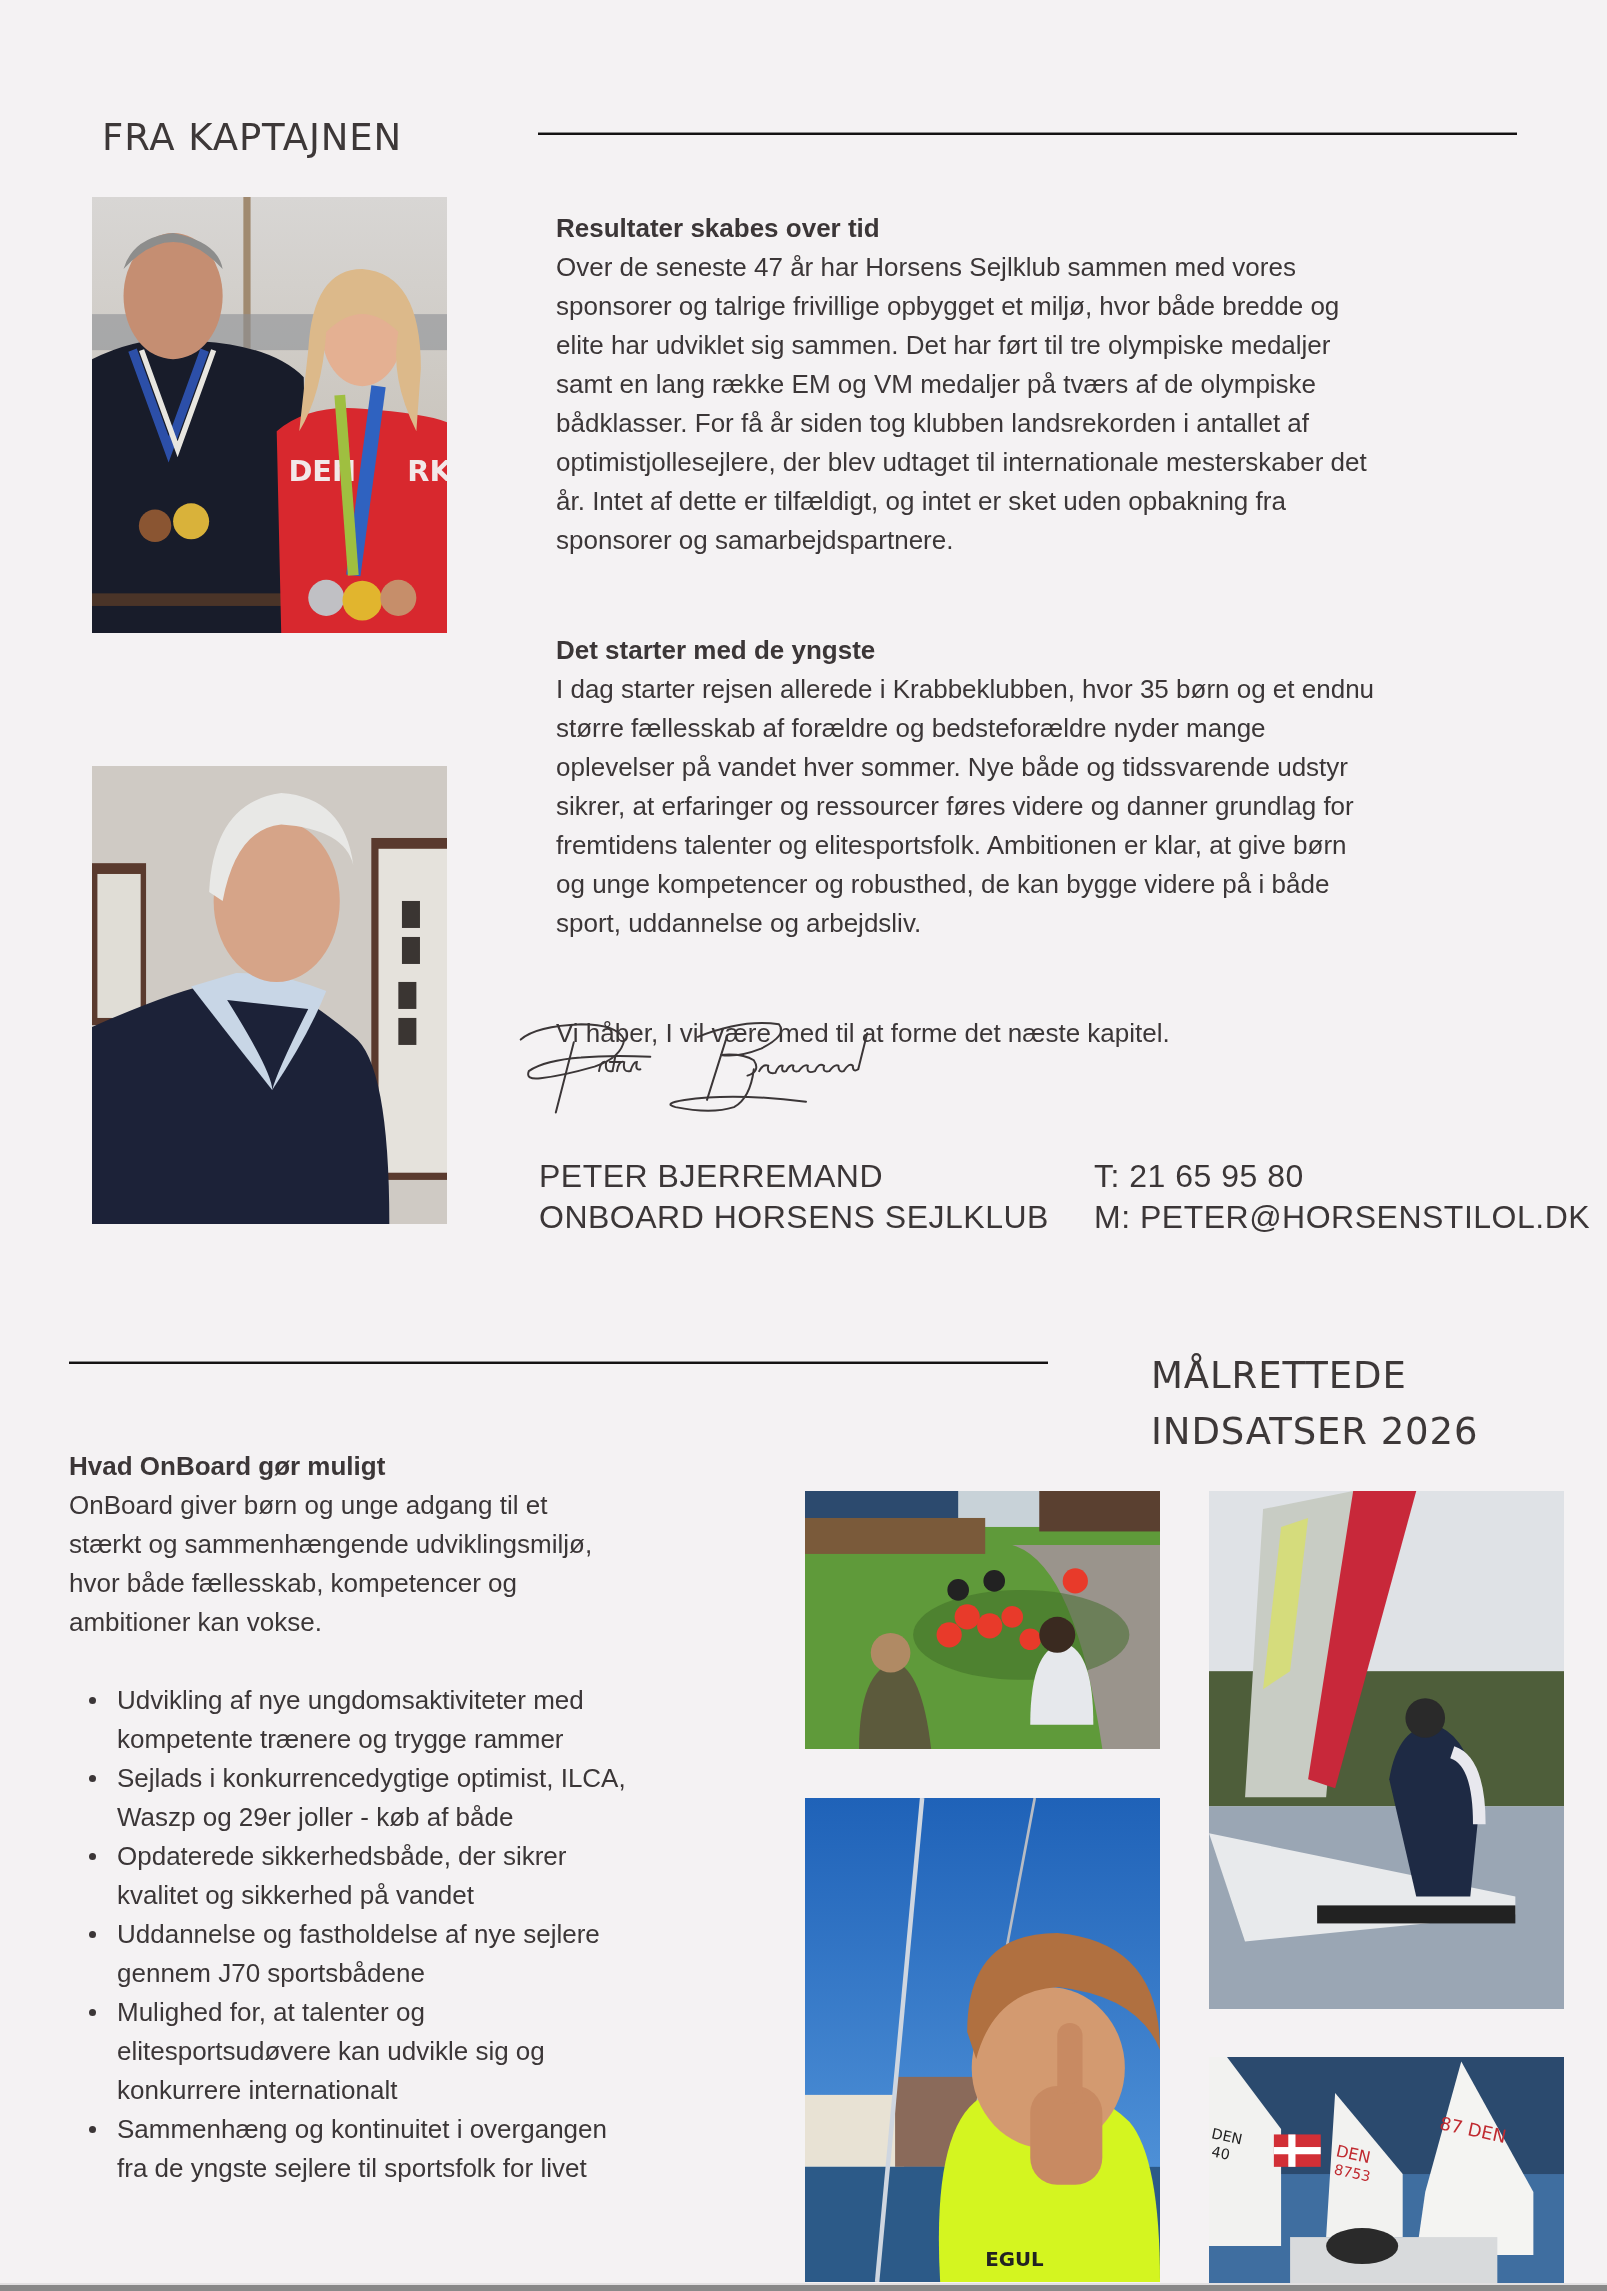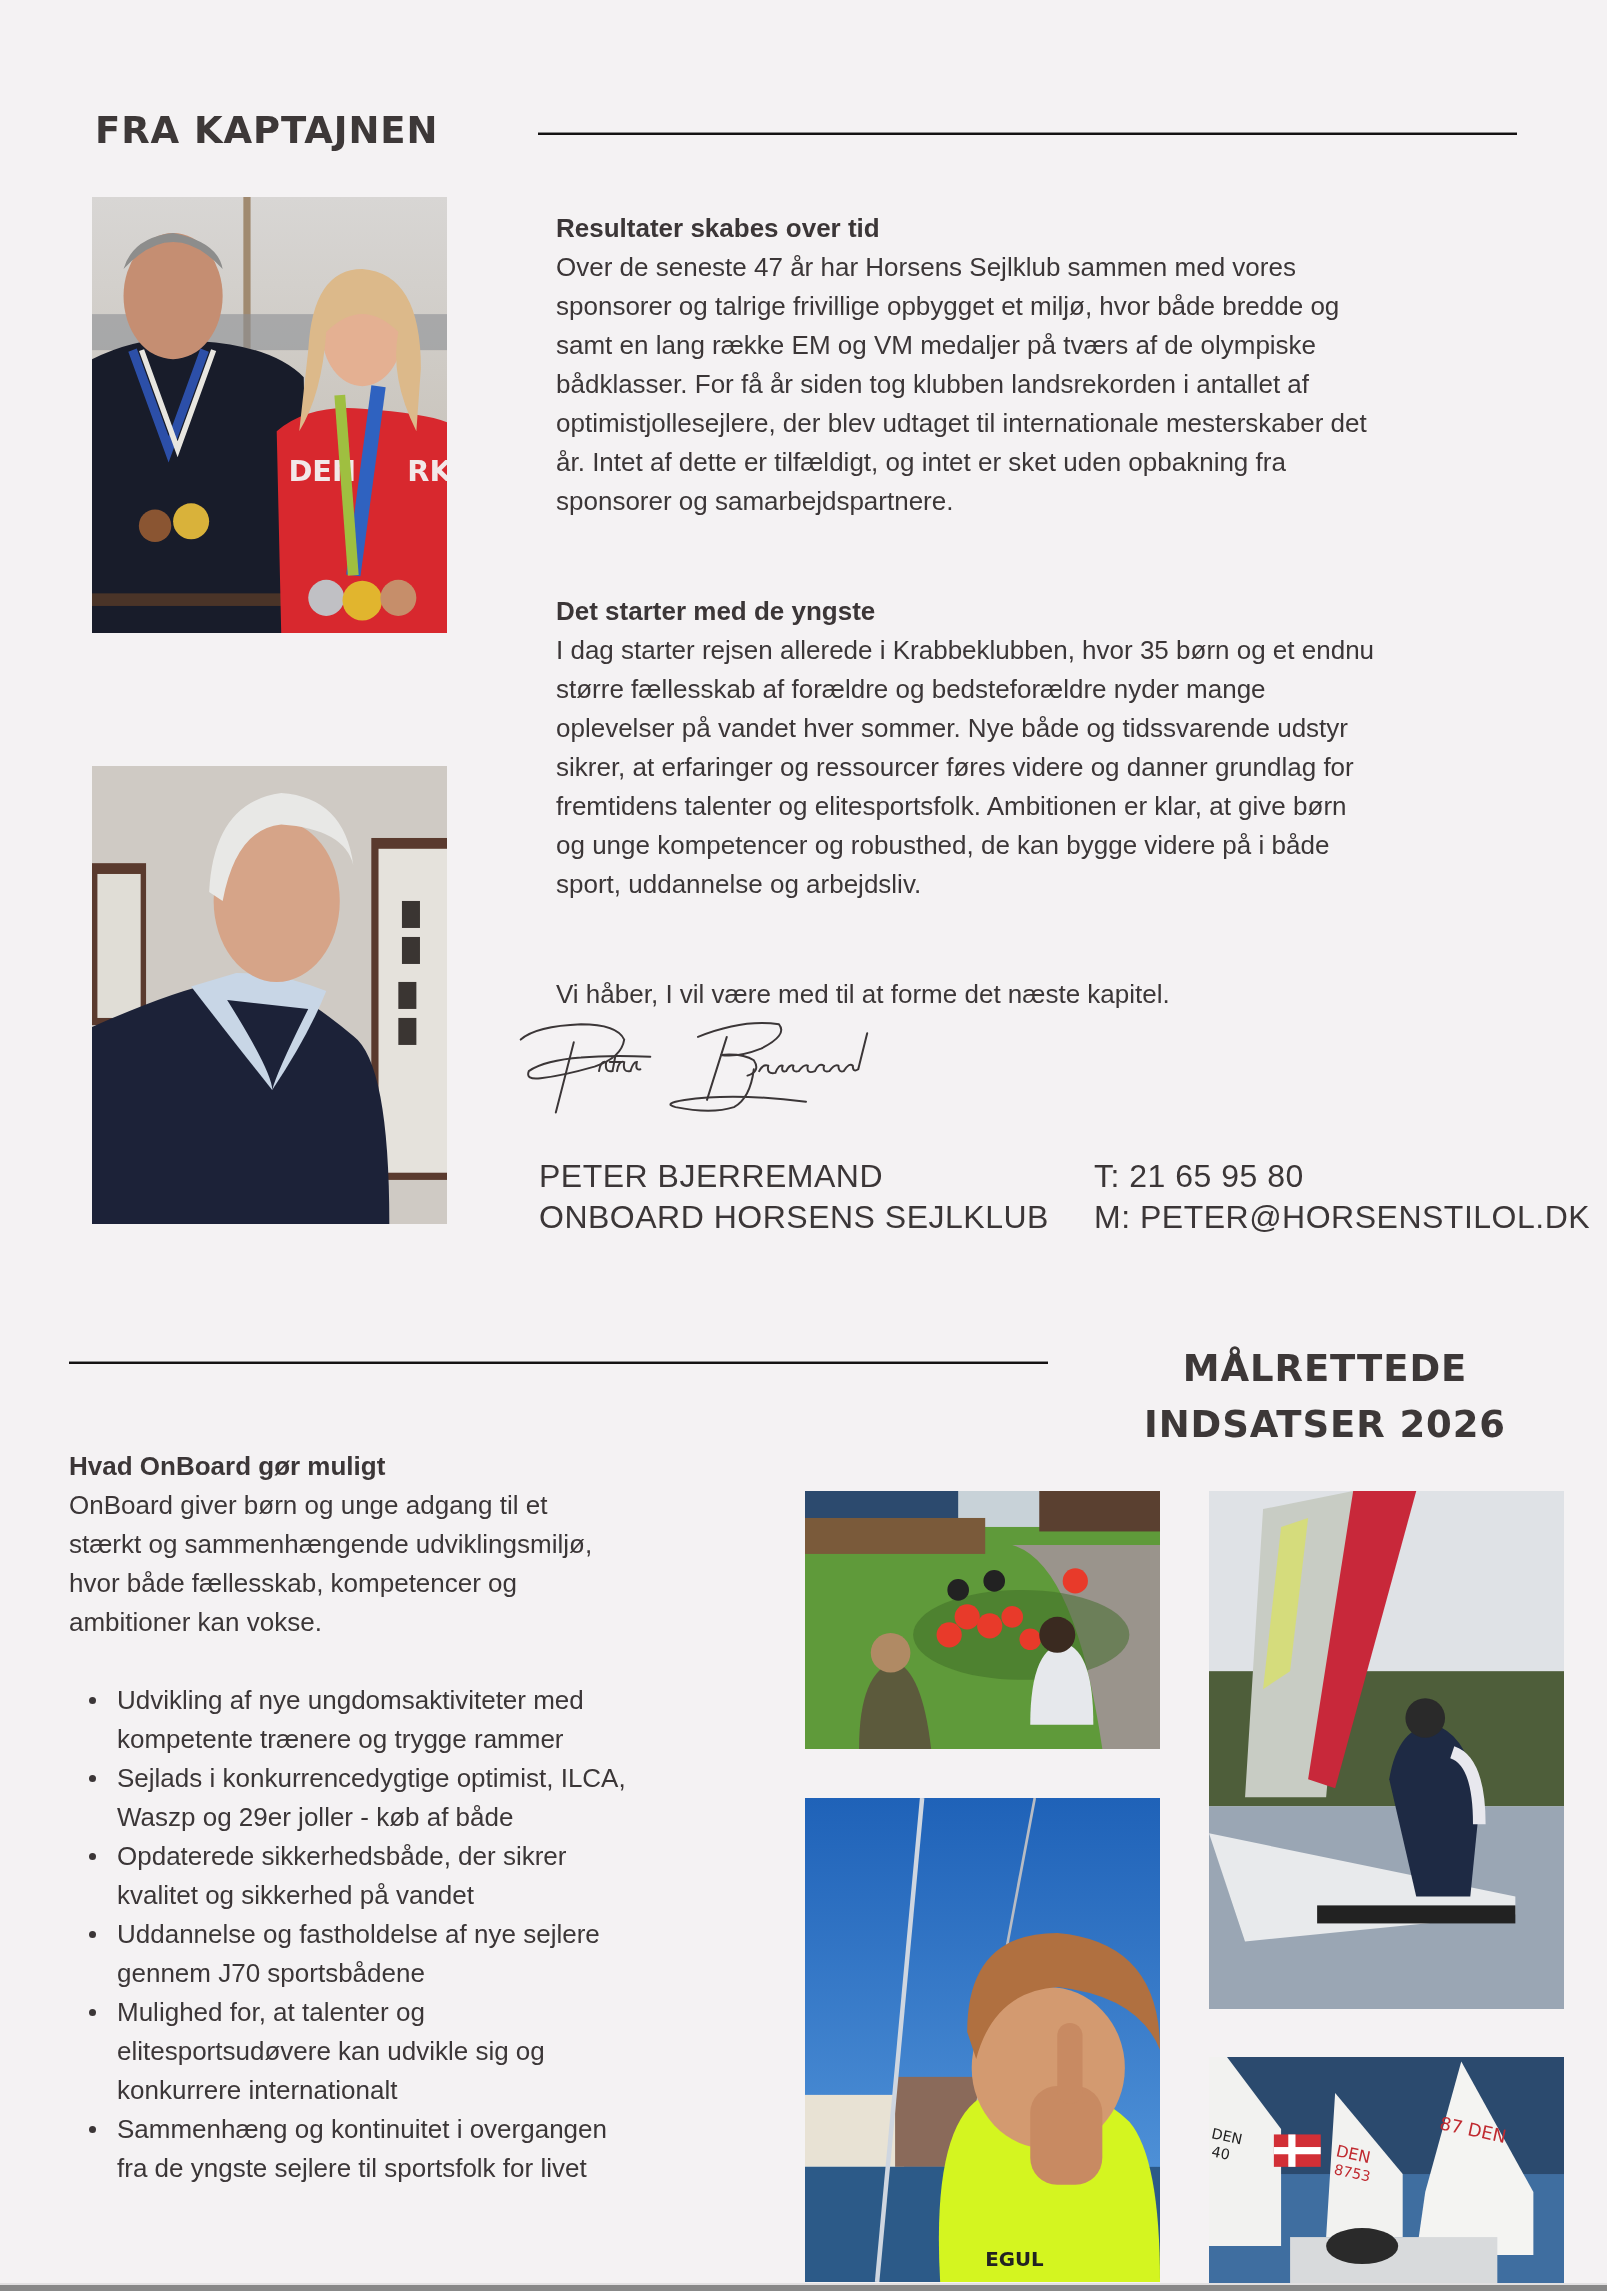--- a/index.html
+++ b/index.html
@@ -5,22 +5,22 @@
   html, body { margin: 0; padding: 0; }
   body {
     width: 1608px; height: 2292px; position: relative; overflow: hidden;
     background: #f4f2f3;
     font-family: "Liberation Sans", "DejaVu Sans", sans-serif;
     color: #3b3637;
   }
   .abs { position: absolute; }
   .h-title {
     font-family: "DejaVu Sans", "Liberation Sans", sans-serif;
-    font-weight: bold; font-size: 37px; letter-spacing: 0.9px;
-    color: #3d3838; margin: 4px; line-height: 56px; text-align: center;
+    font-weight: normal; font-size: 37px; letter-spacing: 0.9px;
+    color: #3d3838; margin: 11px; line-height: 56px;
   }
   .rule { position: absolute; height: 2.7px; background: #141212; border-top: 0.9px solid #8a8a8a; box-sizing: border-box; }
   .text-block { font-size: 26px; line-height: 39px; color: #3b3637; }
   .text-block p { margin: 16px; }
   .text-block .sub { font-weight: bold; display: block; }
   .gap { height: 39px; }
   ul.bullets { margin: 0; padding: 0; list-style: none; }
   ul.bullets li { position: relative; padding-left: 48px; }
   ul.bullets li::before {
     content: ""; position: absolute; left: 20px; top: 16px;
@@ -89,20 +89,21 @@
     <ellipse cx="205" cy="150" rx="70" ry="90" fill="#d6a488"></ellipse>
     <path d="M130 140 Q135 40 210 30 Q280 35 290 110 Q280 70 210 65 Q160 70 145 150 Z" fill="#e8e8e6"></path>
   </svg>
 </div>
 
 <div class="text-block abs" style="left:540px; top:193px; width:1008px;">
   <p>
     <span class="sub">Resultater skabes over tid</span>
     <span style="display:block">Over de seneste 47 år har Horsens Sejlklub sammen med vores</span>
     <span style="display:block">sponsorer og talrige frivillige opbygget et miljø, hvor både bredde og</span>
+    <span style="display:block">elite har udviklet sig sammen. Det har ført til tre olympiske medaljer</span>
     <span style="display:block">samt en lang række EM og VM medaljer på tværs af de olympiske</span>
     <span style="display:block">bådklasser. For få år siden tog klubben landsrekorden i antallet af</span>
     <span style="display:block">optimistjollesejlere, der blev udtaget til internationale mesterskaber det</span>
     <span style="display:block">år. Intet af dette er tilfældigt, og intet er sket uden opbakning fra</span>
     <span style="display:block">sponsorer og samarbejdspartnere.</span>
   </p>
   <div class="gap"></div>
   <p>
     <span class="sub">Det starter med de yngste</span>
     <span style="display:block">I dag starter rejsen allerede i Krabbeklubben, hvor 35 børn og et endnu</span>

